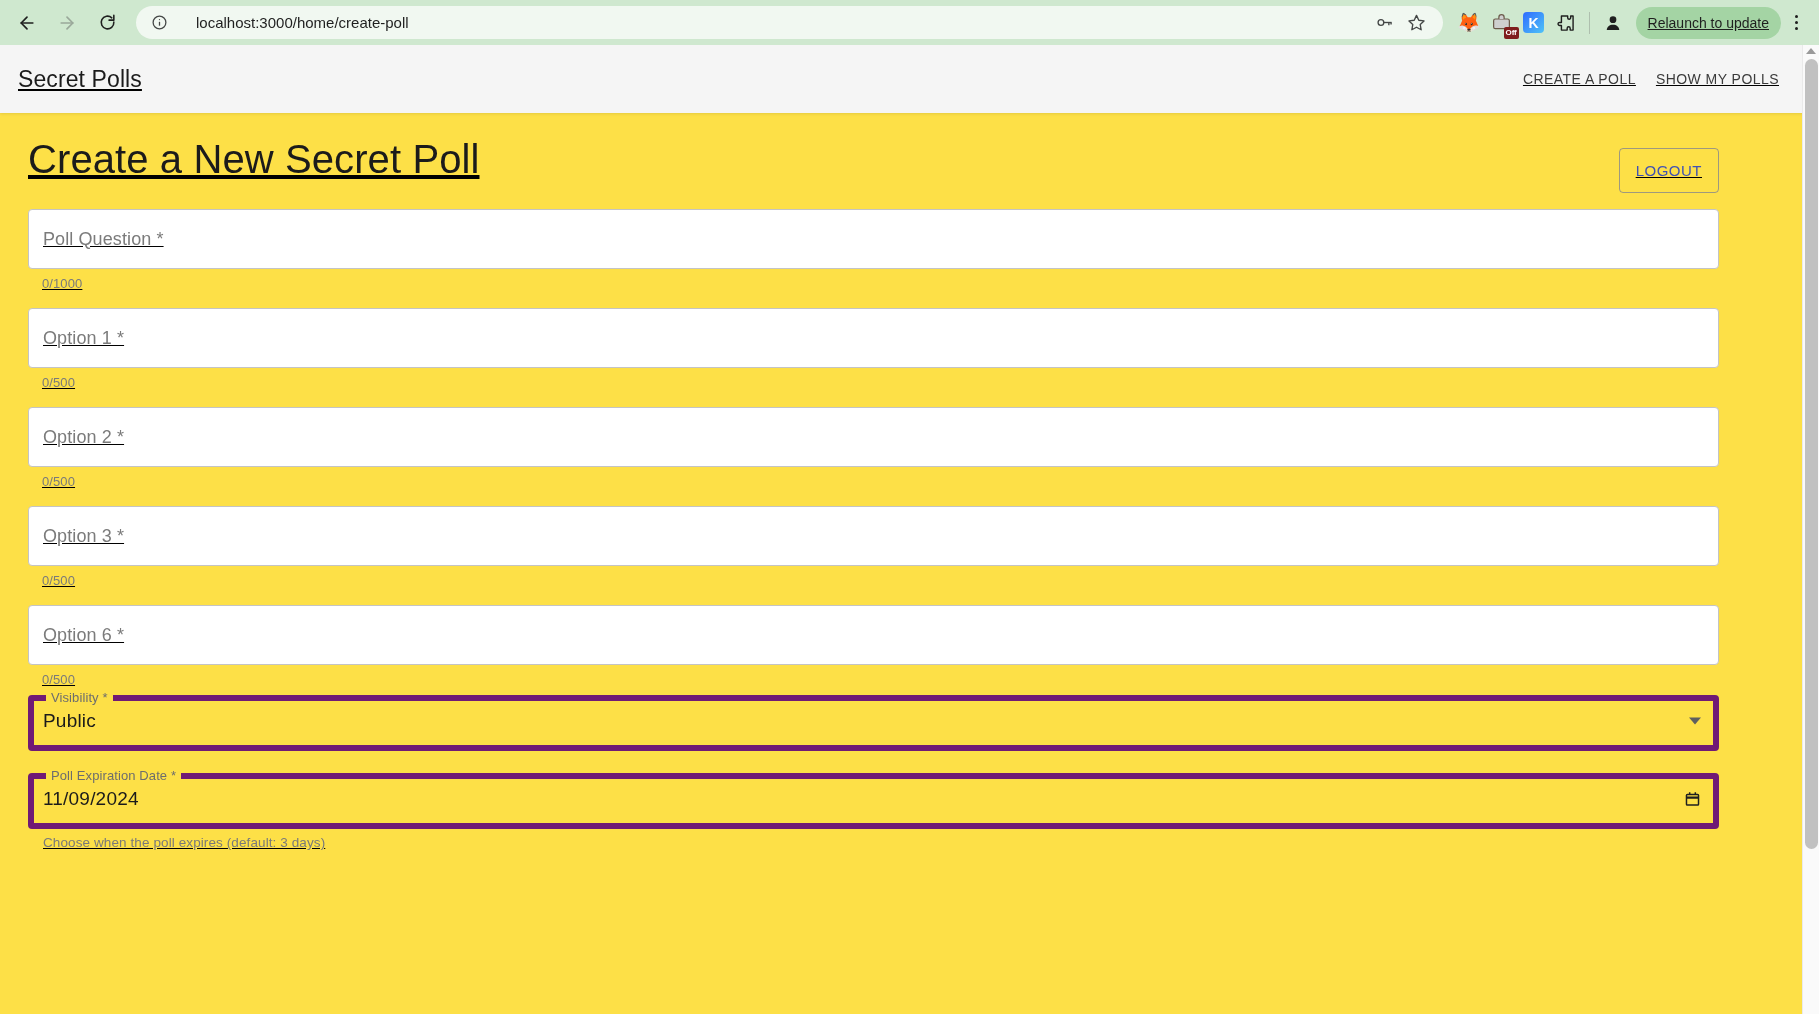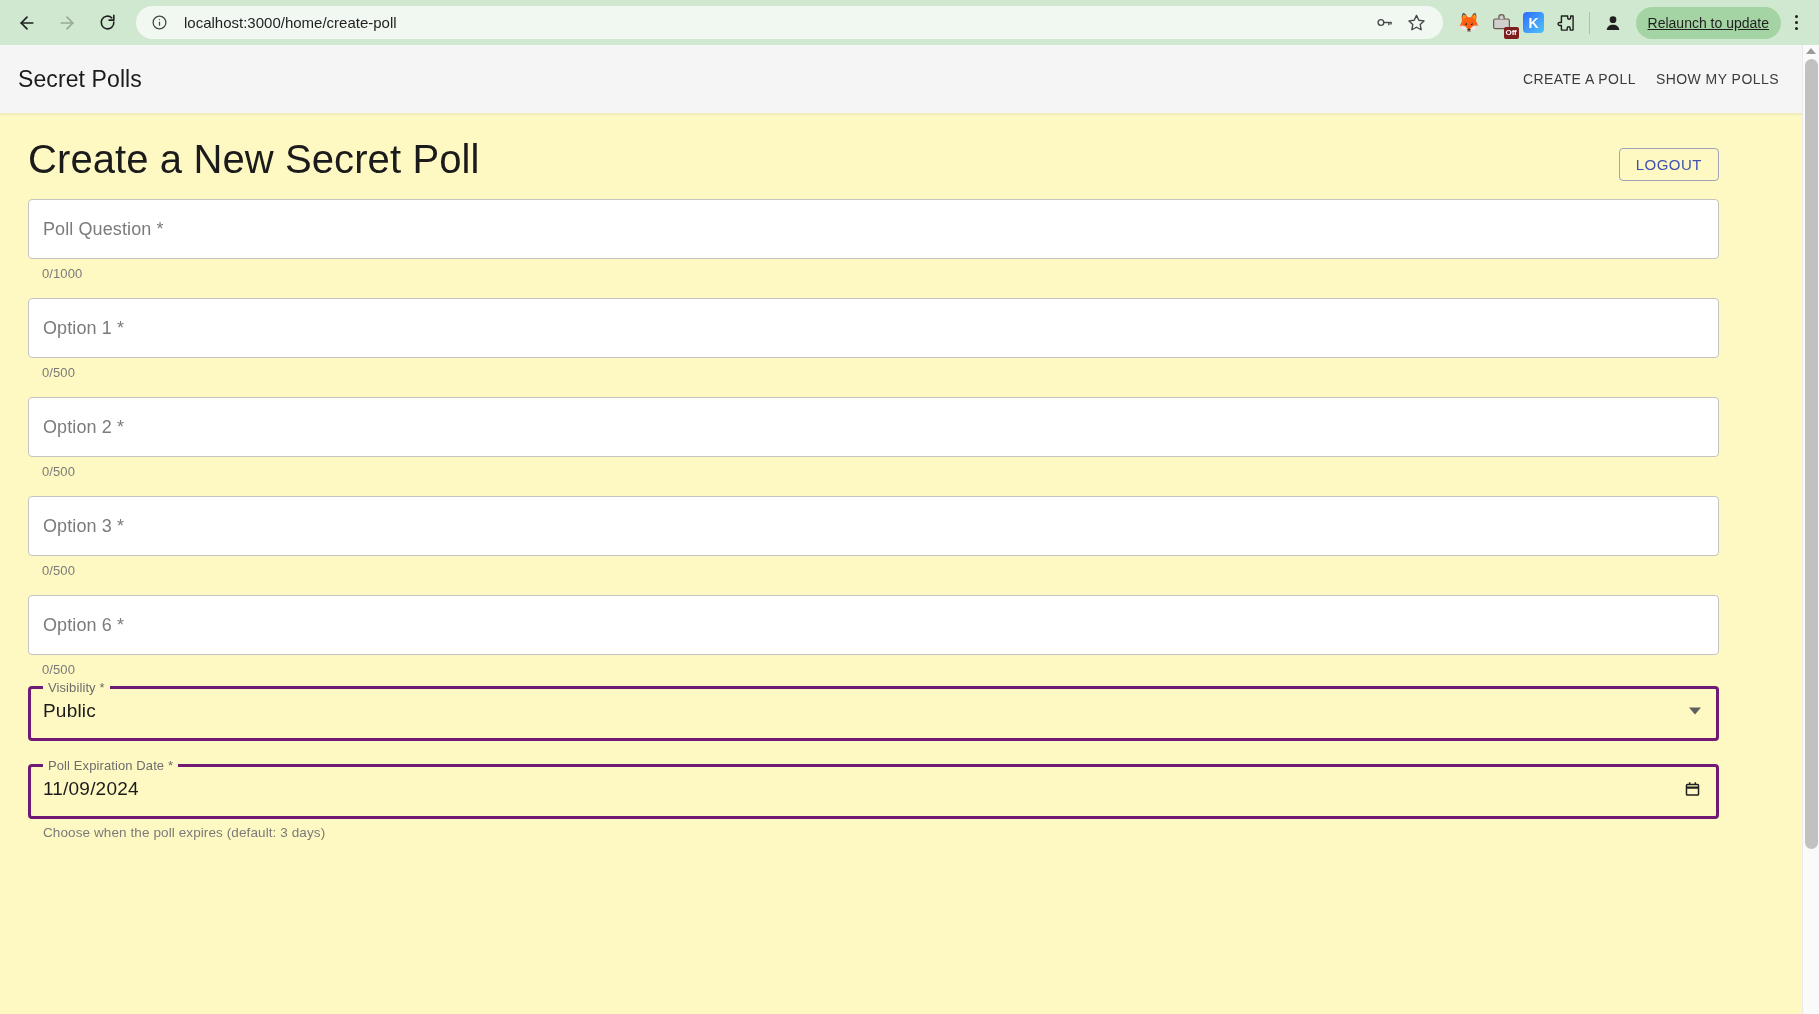--- a/index.html
+++ b/index.html
@@ -49,21 +49,21 @@
     width: 26px; height: 26px;
     display: flex; align-items: center; justify-content: center;
     border-radius: 50%;
     color: #444746;
     flex: 0 0 auto;
   }
   .omnibox .url {
     flex: 1 1 auto;
     font-size: 15px;
     color: #1f1f1f;
-    margin-left: 12px;
+    margin-left: 24px;
     white-space: nowrap;
     overflow: hidden;
     text-overflow: ellipsis;
   }
   .omni-icon {
     width: 28px; height: 28px;
     display: flex; align-items: center; justify-content: center;
     color: #444746;
     flex: 0 0 auto;
     margin-left: 4px;
@@ -130,22 +130,23 @@
     flex: 0 0 auto;
     margin-left: 2px;
   }
   .kebab i { width: 3px; height: 3px; background: #1f1f1f; border-radius: 50%; display: block; }
 
   
   .viewport {
     position: relative;
     width: 1819px;
     height: 969px;
-    background: #fef9c3;
+    background: #fde047;
     overflow: hidden;
+    text-decoration: underline;
   }
 
   
   .appbar {
     height: 68px;
     background: #f5f5f5;
     display: flex;
     align-items: center;
     justify-content: space-between;
     padding: 0 28px 0 18px;
@@ -188,21 +189,21 @@
   .logout-btn {
     margin-top: 13px;
     margin-right: 72px;
     border: 1px solid rgba(63,81,181,0.5);
     color: #3f51b5;
     background: transparent;
     border-radius: 4px;
     font-family: inherit;
     font-size: 15px;
     letter-spacing: 0.5px;
-    padding: 7px 16px;
+    padding: 13px 16px;
     cursor: pointer;
     white-space: nowrap;
   }
 
   .form { margin-top: 16px; padding-right: 72px; }
 
   
   .field { position: relative; }
   .tf {
     position: relative;
@@ -230,21 +231,21 @@
 
   
   .tf-notched {
     position: relative;
     height: 60px;
     margin-top: 4px;
   }
   .tf-notched fieldset {
     position: absolute;
     inset: 0;
-    border: 3px solid #701a75;
+    border: 6px solid #701a75;
     border-radius: 4px;
     margin: 0;
     padding: 0 8px;
     pointer-events: none;
   }
   .tf-notched legend {
     font-size: 13px;
     color: #6d6d6d;
     padding: 0 5px;
     margin-left: 4px;

